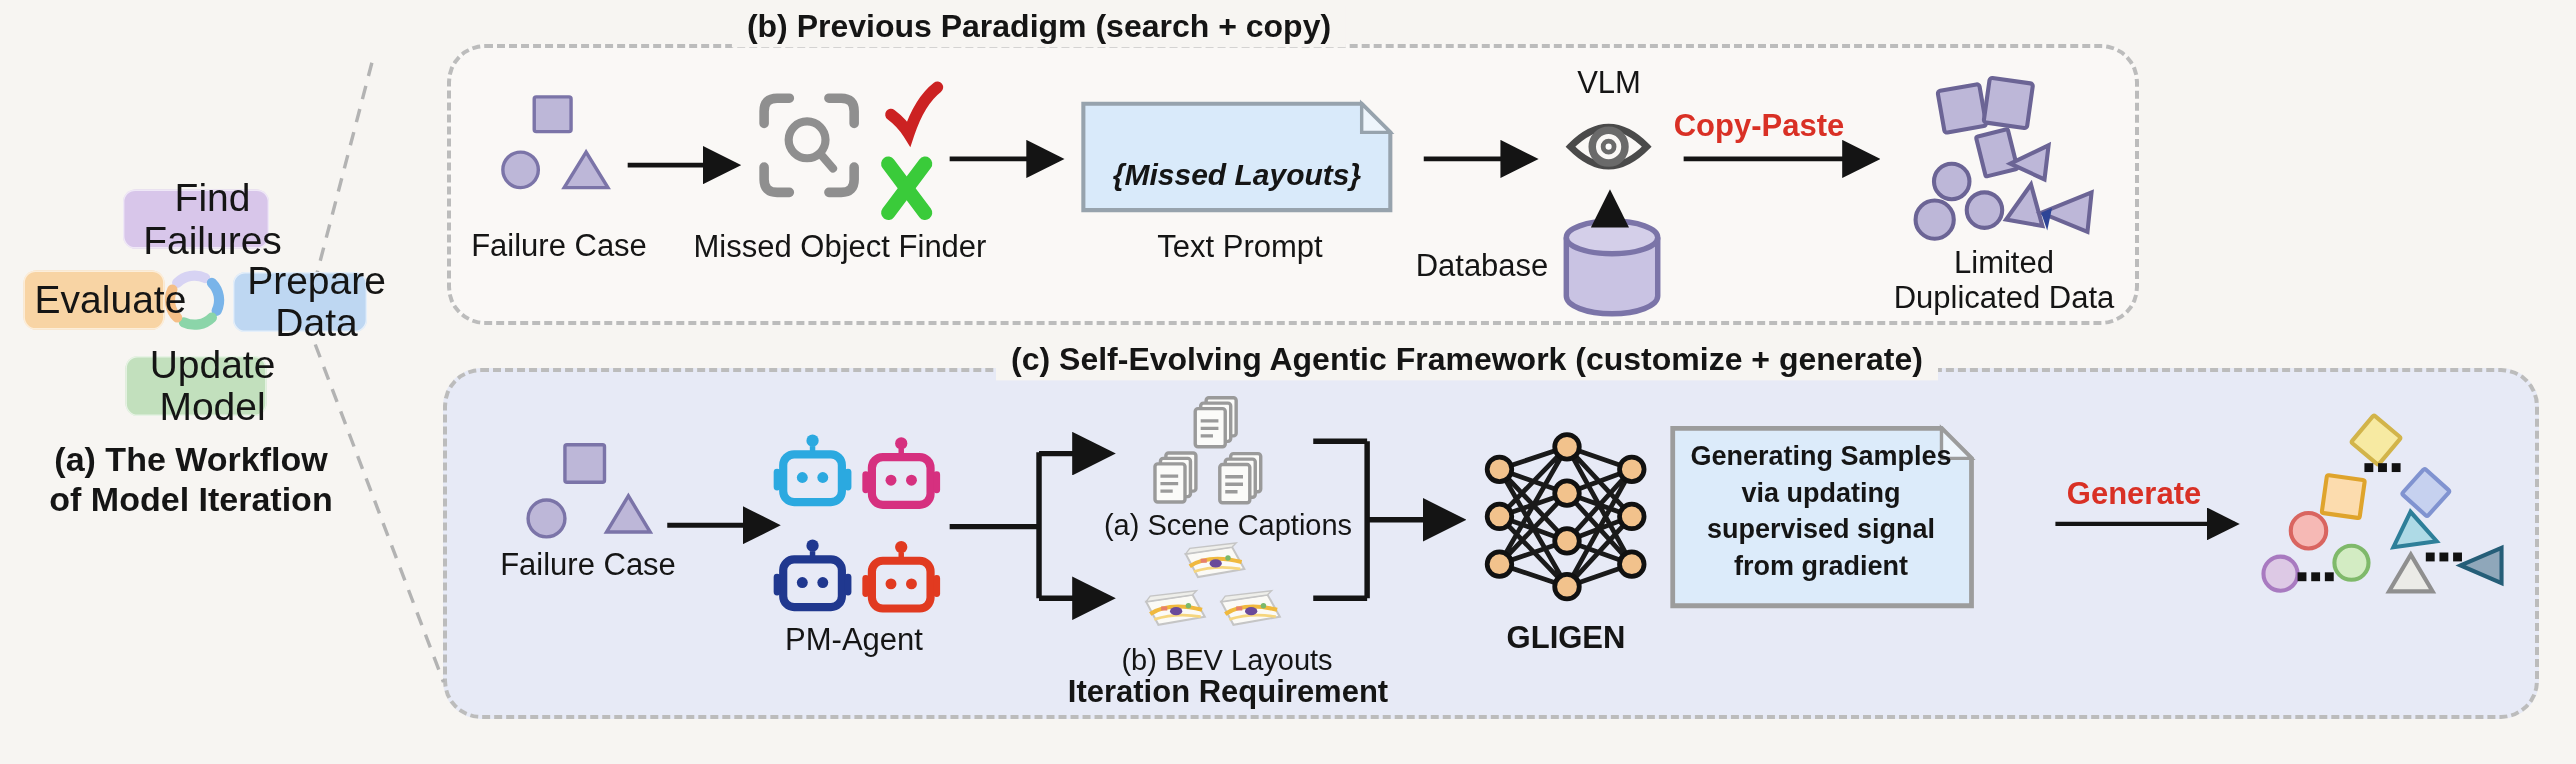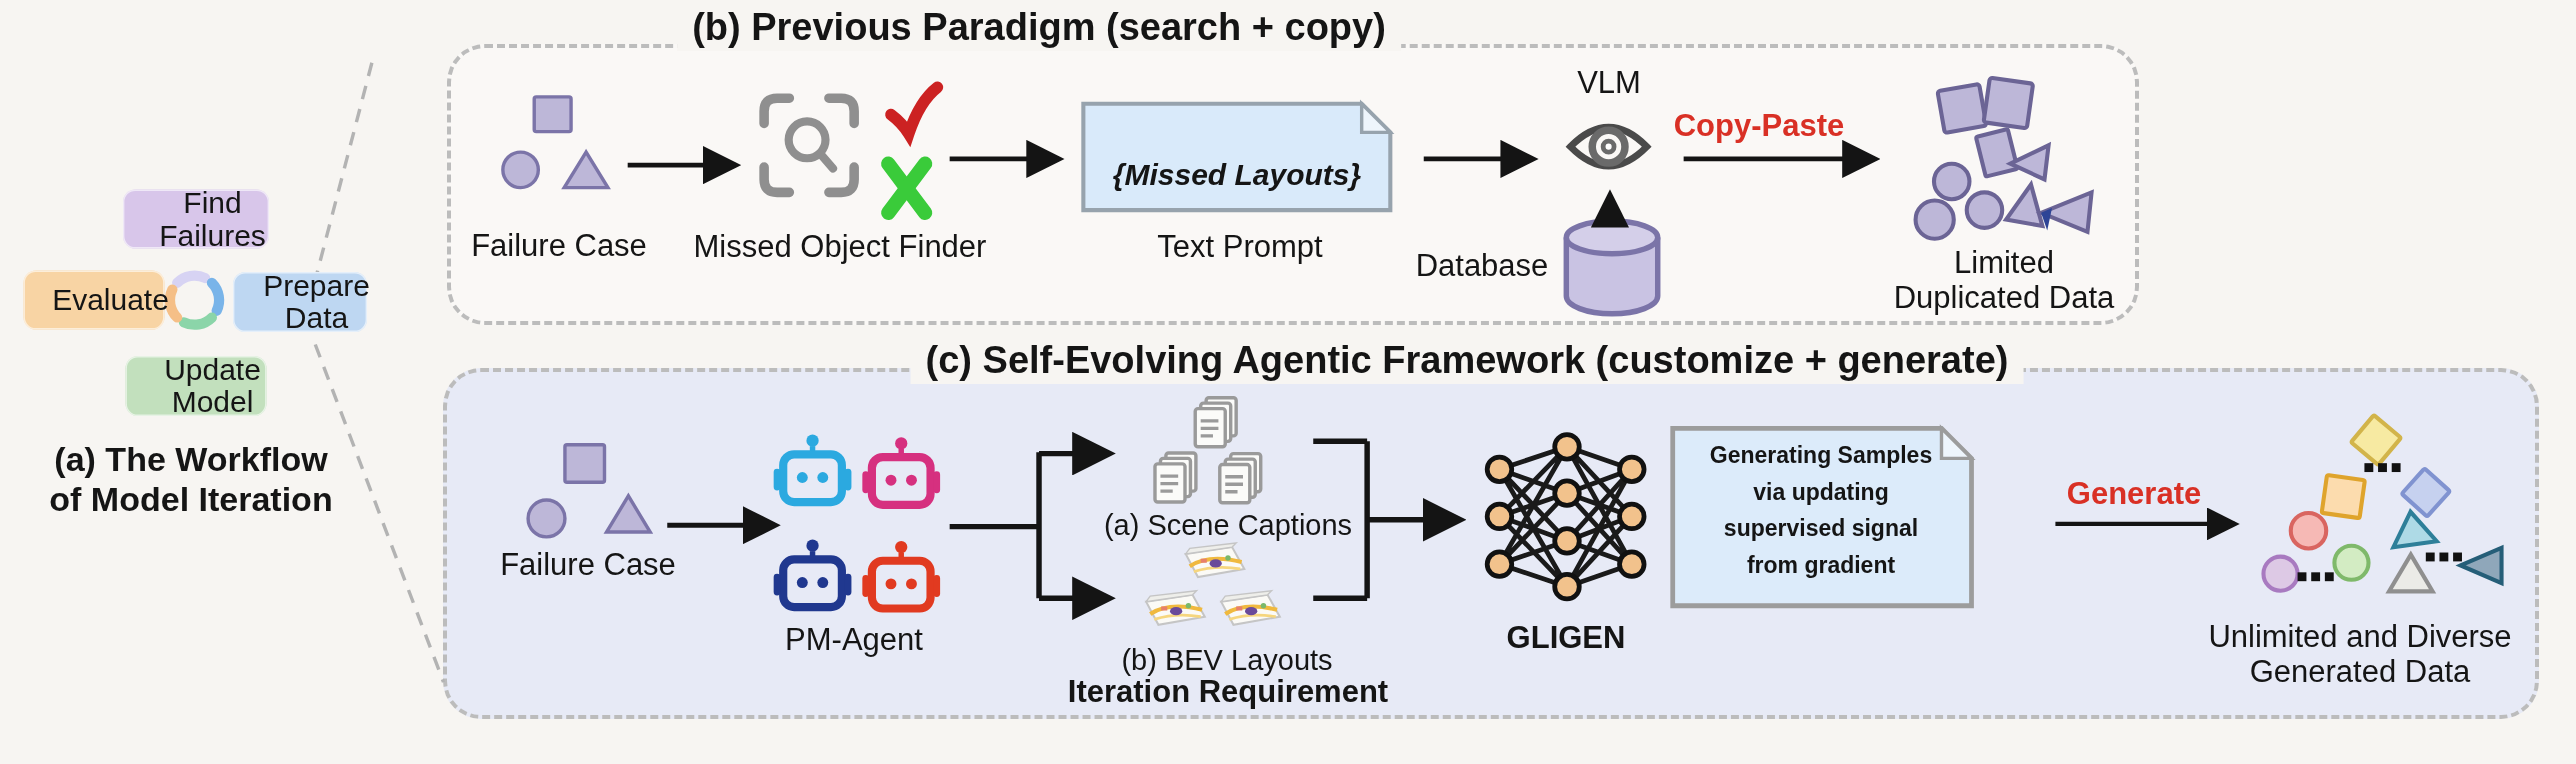--- a/index.html
+++ b/index.html
@@ -2,24 +2,24 @@
 <html style="font-size:11px"><head>
 <meta charset="utf-8">
 <style>
   html,body{margin:0;padding:0;background:#f7f5f2;}
   .canvas{position:relative;width:2576px;height:764px;background:#f7f5f2;font-family:"Liberation Sans",sans-serif;color:#151515;overflow:hidden;}
   .box{position:absolute;border:4.1px dashed #bcbcbc;border-radius:38px;box-sizing:border-box;}
   .box-b{left:447px;top:44px;width:1692px;height:281px;background:rgba(255,255,255,0.35);}
   .box-c{left:443px;top:368px;width:2096px;height:351px;background:#e7eaf6;}
   svg.art{position:absolute;left:0;top:0;pointer-events:none;}
   .lbl{position:absolute;transform:translate(-50%,-50%);text-align:center;white-space:pre-line;font-weight:500;line-height:1.12;}
-  .t46{font-size:31px;text-align:center;} .t44{font-size:30px;} .t42{font-size:29px;} .t40{font-size:23px;}
-  .title{font-size:38px;font-weight:600;background:#f7f5f2;padding:2.7px 15px;white-space:nowrap;}
+  .t46{font-size:31px;text-align:center;} .t44{font-size:30px;} .t42{font-size:29px;} .t40{font-size:27px;}
+  .title{font-size:32px;font-weight:600;background:#f7f5f2;padding:2.7px 15px;white-space:nowrap;}
   .stepbox{position:absolute;transform:translate(-50%,-50%);display:flex;align-items:center;justify-content:center;
-           text-align:center;border-radius:12.3px;font-size:30px;font-weight:500;white-space:pre-line;line-height:1.08;
+           text-align:center;border-radius:12.3px;font-size:39px;font-weight:500;white-space:pre-line;line-height:1.08;
            box-shadow:0 0 0 1.4px rgba(255,255,255,.6) inset;padding-left:33px;}
   .caption{font-size:34px;font-weight:600;line-height:1.18;}
   .red{color:#d93025;font-weight:700;}
   .semi{font-weight:600;}
   .italic{font-style:italic;}
   .notetext{font-weight:600;}
 </style>
 </head>
 <body>
 
@@ -241,17 +241,15 @@
   <div class="lbl t46" style="left:854px;top:640px;">PM-Agent</div>
   <div class="lbl t42" style="left:1228px;top:525px;width:287px;">(a) Scene Captions</div>
   <div class="lbl t42" style="left:1227px;top:660px;width:259px;">(b) BEV Layouts</div>
   <div class="lbl t46 semi" style="left:1228px;top:692px;width:382px;">Iteration Requirement</div>
   <div class="lbl t46 semi" style="left:1566px;top:638px;">GLIGEN</div>
   <div class="lbl t40 notetext" style="left:1821px;top:456px;width:287px;">Generating Samples</div>
   <div class="lbl t40 notetext" style="left:1821px;top:493px;width:287px;">via updating</div>
   <div class="lbl t40 notetext" style="left:1821px;top:529px;width:287px;">supervised signal</div>
   <div class="lbl t40 notetext" style="left:1821px;top:566px;width:287px;">from gradient</div>
   <div class="lbl t46 red" style="left:2134px;top:494px;">Generate</div>
-  <div class="lbl t46" style="left:2360px;top:655px;width:382px;">Unlimited and Diverse
-Generated Data</div>
 
 </div>
 
 
 </body></html>

